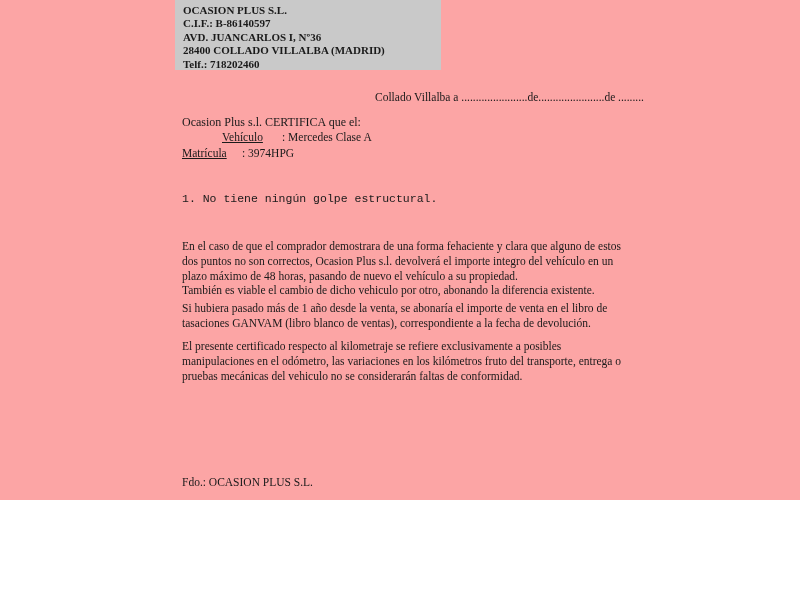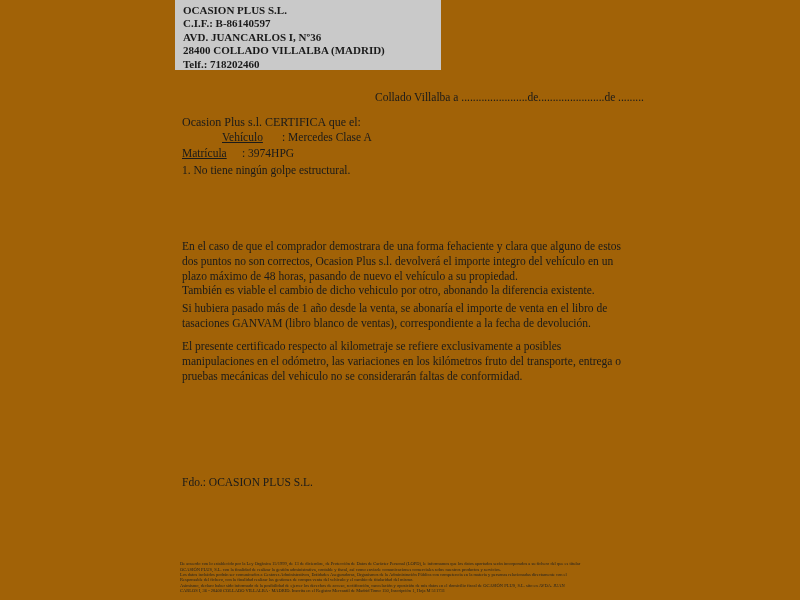--- a/index.html
+++ b/index.html
@@ -1,19 +1,19 @@
 <!DOCTYPE html>
 <html><head>
 <meta charset="utf-8">
 <style>
   html,body{margin:0;padding:0;}
   .page{
     position:relative;
-    width:800px;height:600px;
-    background:#a16207;
+    width:800px;height:500px;
+    background:#fca5a5;
     font-family:"Liberation Serif","DejaVu Serif",serif;
     color:#1a1a1a;
     overflow:hidden;
   }
   .letterhead{
     position:absolute;left:175px;top:0;
     width:258px;height:66px;
     background:#c9c9c9;
     padding:4px 0 0 8px;
     font-weight:bold;
@@ -24,21 +24,21 @@
     position:absolute;left:375px;top:91px;
     font-size:11.5px;white-space:nowrap;
   }
   .cert-intro{position:absolute;left:182px;top:115px;font-size:12px;}
   .cert-row{position:absolute;left:182px;font-size:11.5px;white-space:nowrap;}
   .cert-row .lbl{display:inline-block;width:60px;}
   .cert-row .lbl span{text-decoration:underline;}
   .row-vehicle{top:131px;margin-left:40px;}
   .row-plate{top:147px;}
   .point{position:absolute;left:182px;font-size:11.5px;white-space:nowrap;}
-  .point1{top:164px;}
+  .point1{top:192px;font-family:Liberation Mono, monospace;}
   .point2{top:200px;}
   .para{
     position:absolute;left:182px;width:449px;
     font-size:11.5px;line-height:15px;
     text-align:left;
   }
   .para1{top:239px;}
   .para2{top:283px;}
   .para3{top:301px;}
   .para4{top:339px;}

